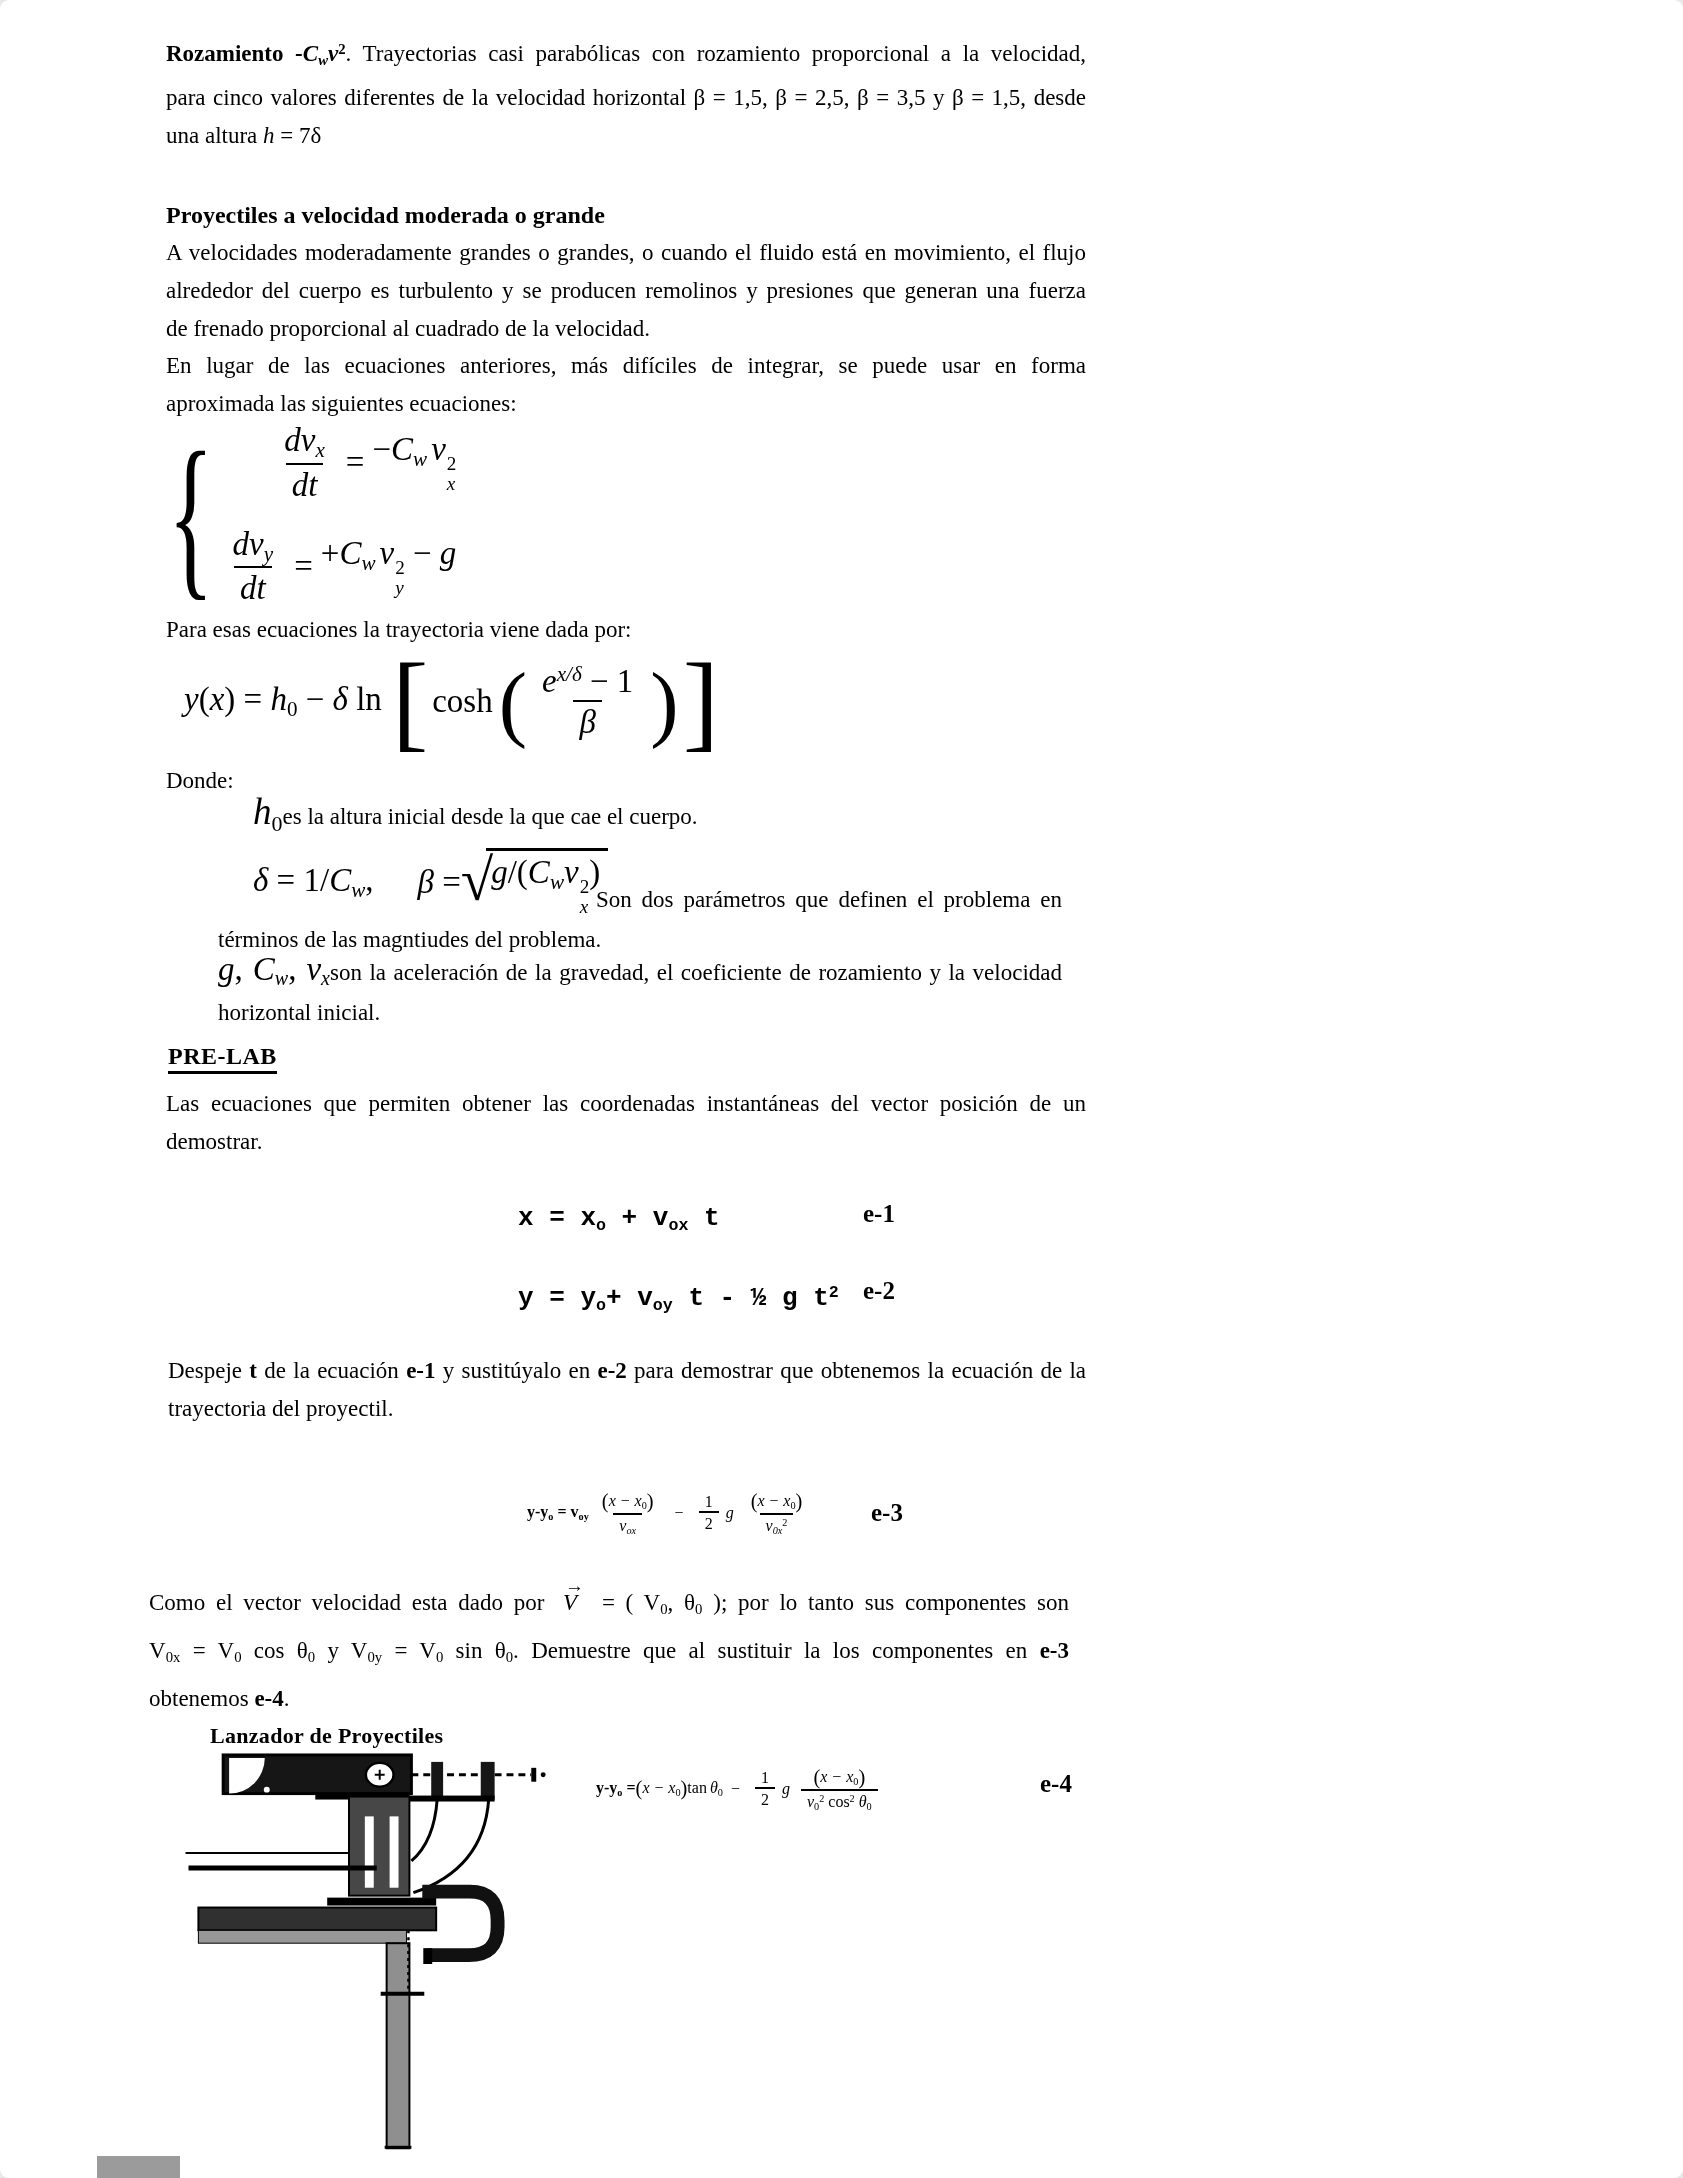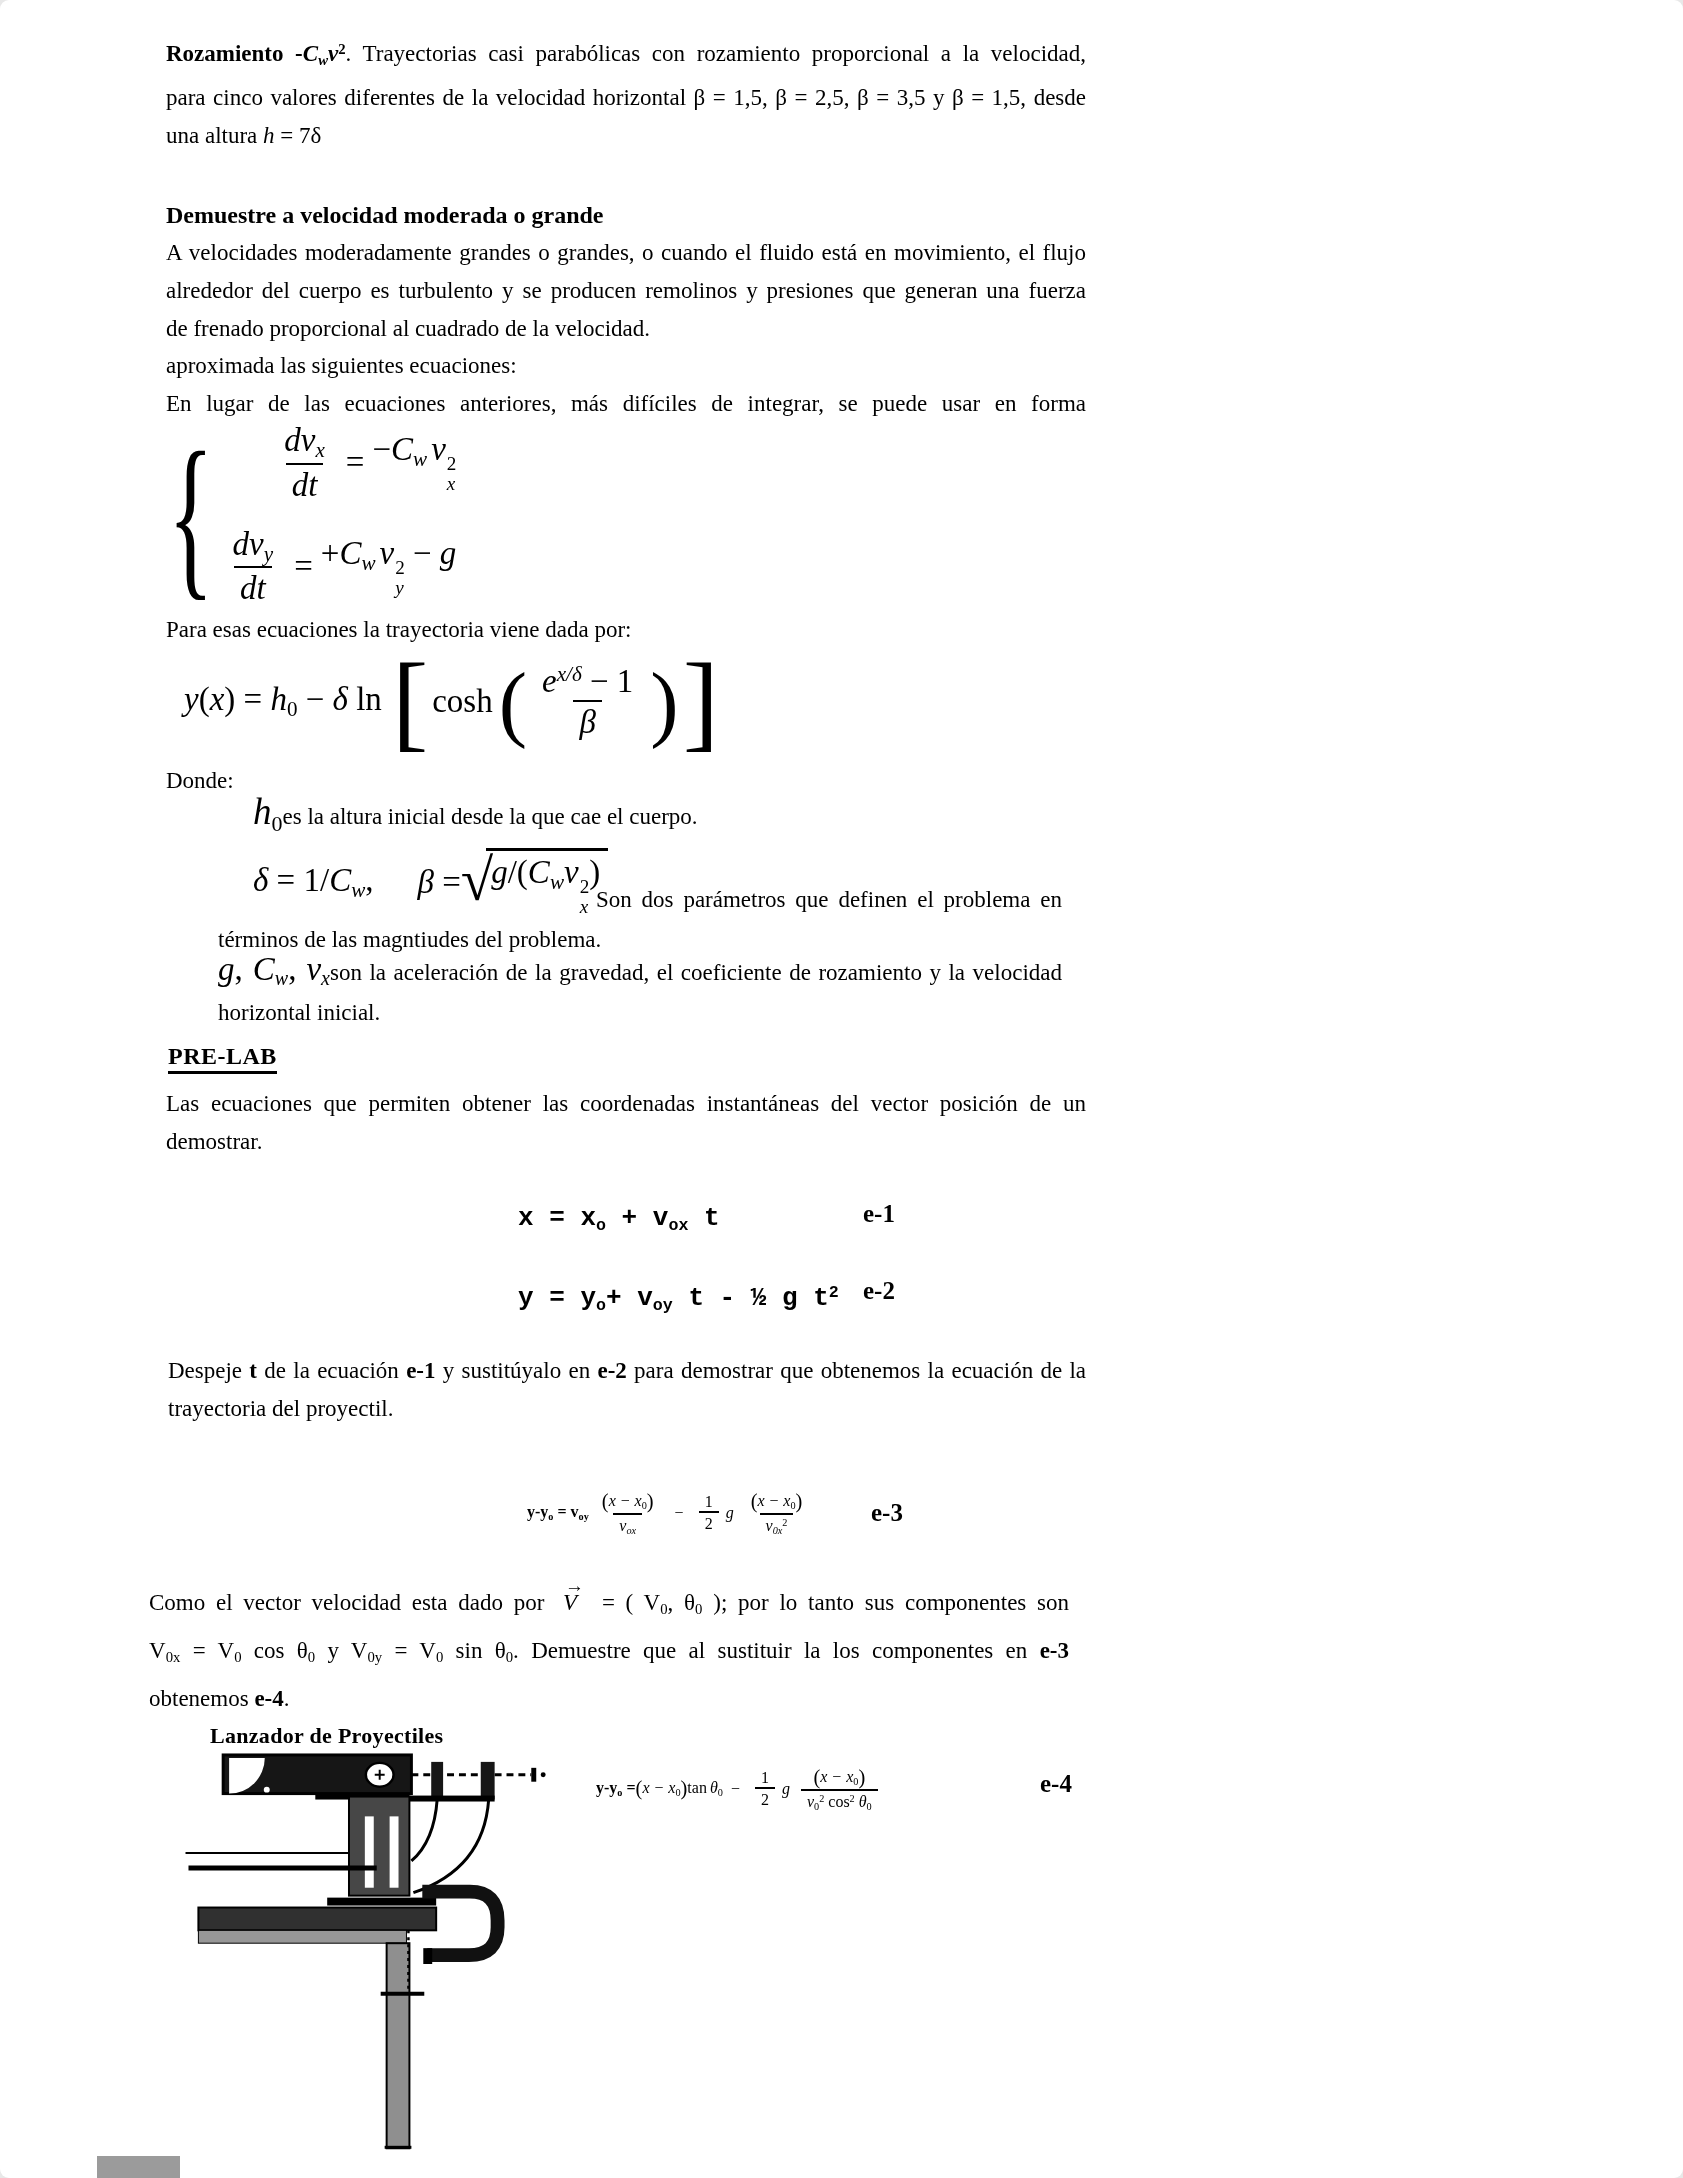--- a/index.html
+++ b/index.html
@@ -57,31 +57,31 @@
 <body>
 
 <div class="page">
 
   <div class="para" style="top:30px">
     <div class="line j"><span class="r-b">Rozamiento -</span><span class="r-bi">C</span><span class="r-subbi">w</span><span class="r-bi">v</span><span class="r-supb">2</span><span class="r-p">. Trayectorias casi parabólicas con rozamiento proporcional a la velocidad,</span></div>
     <div class="line j"><span class="r-p">para cinco valores diferentes de la velocidad horizontal β = 1,5, β = 2,5, β = 3,5 y β = 1,5, desde</span></div>
     <div class="line"><span class="r-p">una altura </span><span class="r-i">h</span><span class="r-p"> = 7δ</span></div>
   </div>
 
-  <div class="para heading" style="top:196px">Demuestre a velocidad moderada o grande</div>
+  <div class="para heading" style="top:196px">Proyectiles a velocidad moderada o grande</div>
 
   <div class="para" style="top:234px">
     <div class="line j"><span class="r-p">A velocidades moderadamente grandes o grandes, o cuando el fluido está en movimiento, el flujo</span></div>
     <div class="line j"><span class="r-p">alrededor del cuerpo es turbulento y se producen remolinos y presiones que generan una fuerza</span></div>
     <div class="line"><span class="r-p">de frenado proporcional al cuadrado de la velocidad.</span></div>
   </div>
 
   <div class="para" style="top:347px">
+    <div class="line j"><span class="r-p">En lugar de las ecuaciones anteriores, más difíciles de integrar, se puede usar en forma</span></div>
     <div class="line"><span class="r-p">aproximada las siguientes ecuaciones:</span></div>
-    <div class="line j"><span class="r-p">En lugar de las ecuaciones anteriores, más difíciles de integrar, se puede usar en forma</span></div>
   </div>
 
   <div class="abs eqflex" style="left:168px;top:418px;height:193px">
     <span class="sysbrace">{</span>
     <div class="sysrows">
       <div class="sysrow">
         <span class="frac">
             <span class="num"><span class="r-i">dv</span><span class="r-sub">x</span></span>
             <span class="den r-i">dt</span>
           </span>

